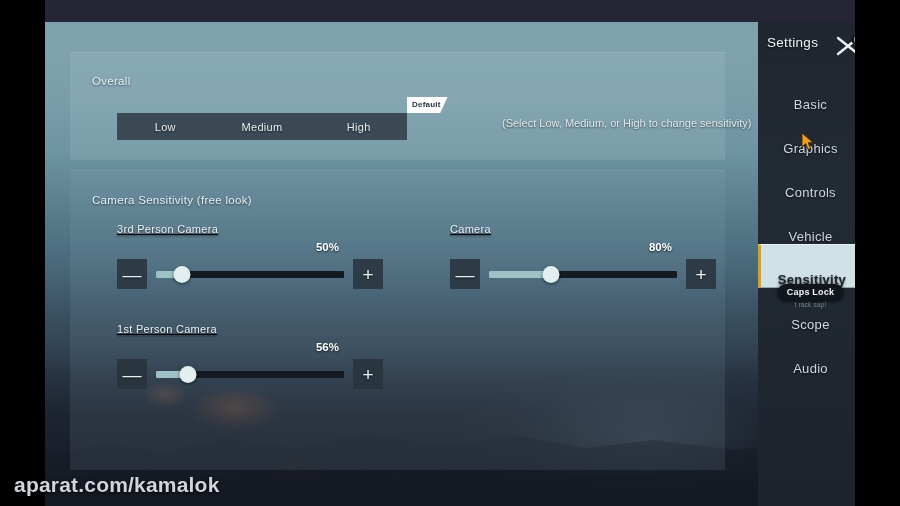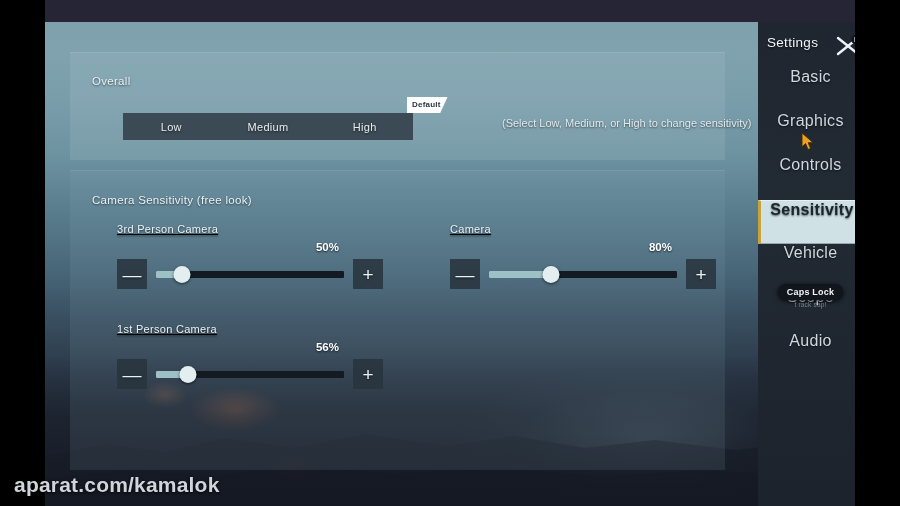--- a/index.html
+++ b/index.html
@@ -98,21 +98,21 @@
     position: absolute;
     left: 22px; top: 22px;
     font-size: 11.5px;
     color: #e8f2f5;
     letter-spacing: .3px;
     text-shadow: 0 1px 2px rgba(0,0,0,.55);
   }
 
   #mode-row {
     position: absolute;
-    left: 53px; top: 60px;
+    left: 47px; top: 60px;
     width: 290px; height: 27px;
     display: flex;
     background: #3c4a55;
   }
   .mode-btn {
     flex: 1;
     display: flex;
     align-items: center;
     justify-content: center;
     font-size: 11px;
@@ -276,23 +276,23 @@
     font-weight: bold;
     padding: 1px 3px;
     border-radius: 7px;
     letter-spacing: .2px;
   }
 
   .nav-item {
     position: relative;
     height: 44px;
     display: flex;
-    align-items: flex-start;
+    align-items: flex-end;
     justify-content: center;
-    font-size: 16px;
+    font-size: 13px;
     color: #cfd8de;
     letter-spacing: .3px;
     text-shadow: 0 1px 2px rgba(0,0,0,.6);
     cursor: pointer;
   }
   .nav-item.active {
     background: #cfe1e4;
     color: #1b2530;
     font-weight: bold;
     border-left: 3px solid #c8a33c;
@@ -456,25 +456,25 @@
 
     <div class="nav-item">
       <span>Basic</span>
     </div>
     <div class="nav-item">
       <span>Graphics</span>
     </div>
     <div class="nav-item">
       <span>Controls</span>
     </div>
+    <div class="nav-item">
+      <span>Vehicle</span>
+    </div>
     <div class="nav-item active">
       <span>Sensitivity</span>
-    </div>
-    <div class="nav-item">
-      <span>Vehicle</span>
     </div>
     <div class="nav-item">
       <span>Scope</span>
     </div>
     <div class="nav-item">
       <span>Audio</span>
     </div>
 
     <div id="capslock-overlay">
       <div id="capslock-pill">Caps Lock</div>

